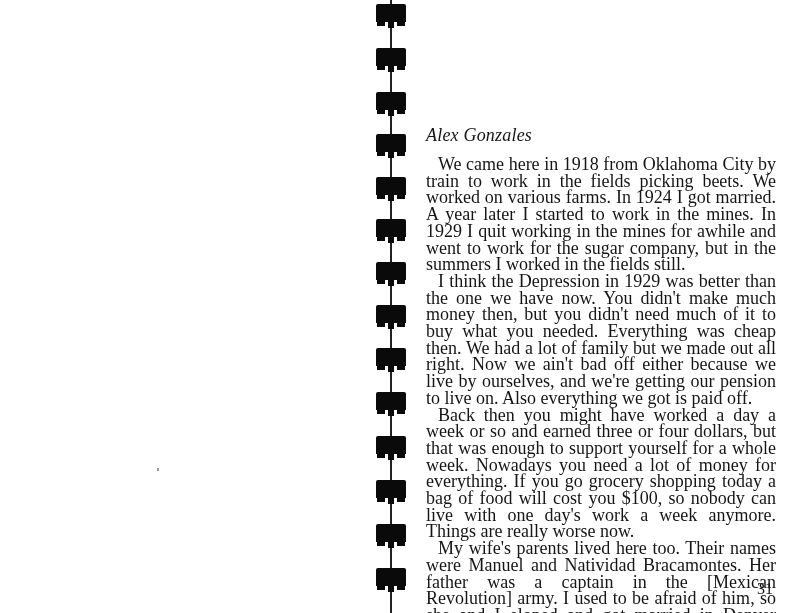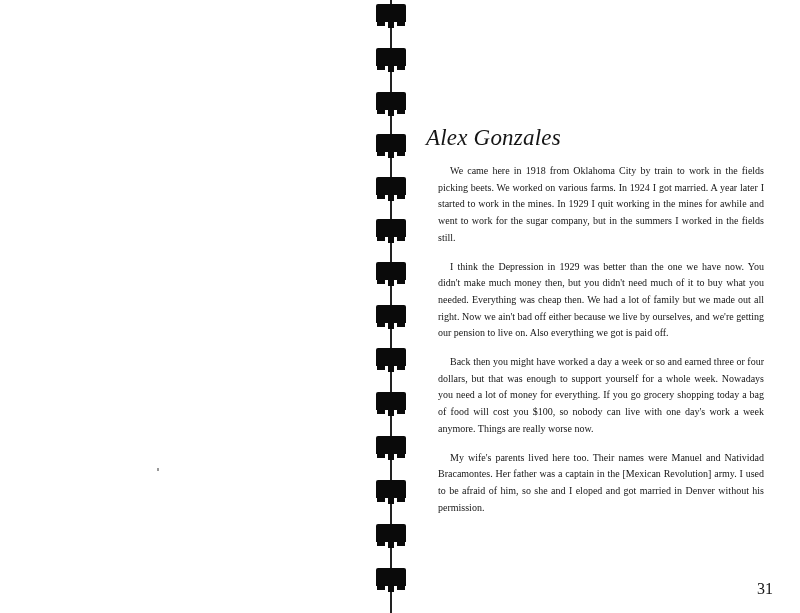--- a/index.html
+++ b/index.html
@@ -28,25 +28,25 @@
     .ring .tab-r {
       position: absolute; right: 1px; top: 16px; width: 8px; height: 6px; background: #0a0a0a;
     }
     .ring .stem {
       position: absolute; left: 12px; top: 16px; width: 6px; height: 8px; background: #0a0a0a;
     }
     .page {
       position: absolute; left: 426px; top: 125px; width: 350px;
     }
     .title {
-      font-style: italic; font-size: 23px; margin: 0 0 10px 0; letter-spacing: 0.2px;
+      font-style: italic; font-size: 18px; margin: 0 0 10px 0; letter-spacing: 0.2px;
       font-weight: normal;
     }
     .para {
-      font-size: 10px; line-height: 16.7px; margin: 12px; text-align: justify;
+      font-size: 18px; line-height: 16.7px; margin: 0; text-align: justify;
       text-indent: 12px;
     }
     .page-number {
       position: absolute; left: 757px; top: 580px; font-size: 16px;
     }
     .stray-mark {
       position: absolute; left: 157px; top: 468px; width: 2px; height: 3px; background: #999;
     }
   </style>
 </head>

